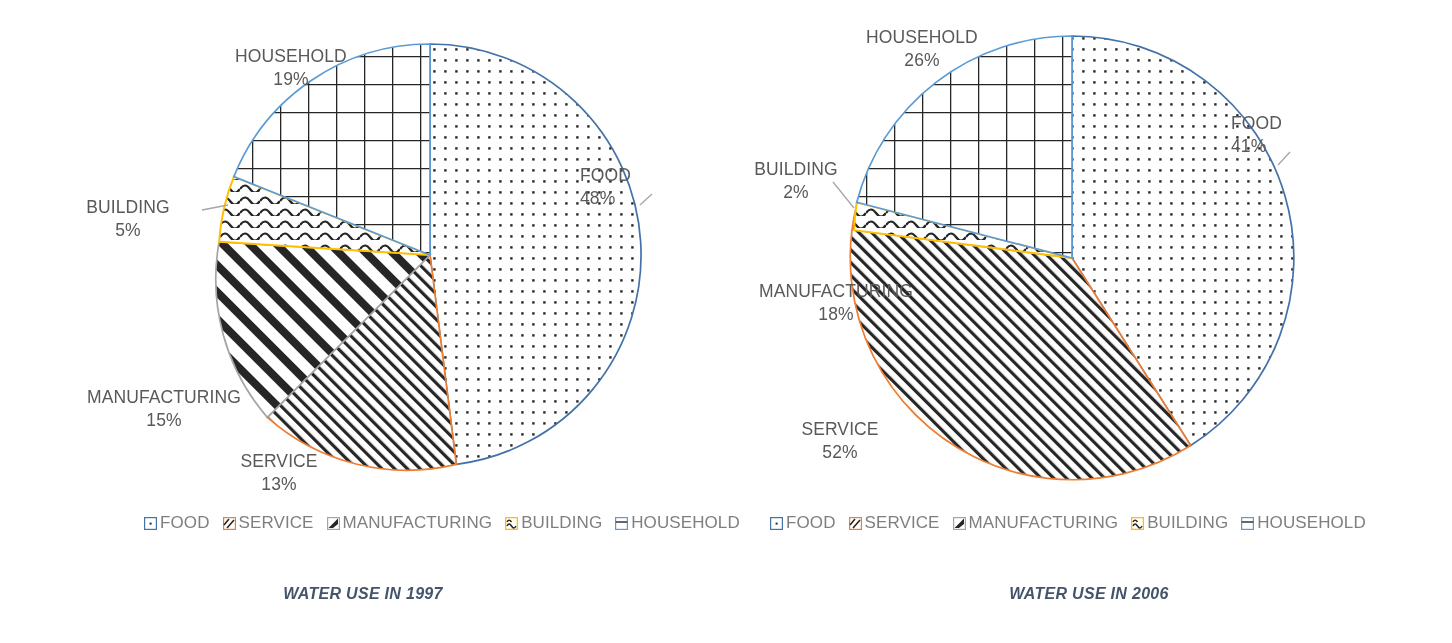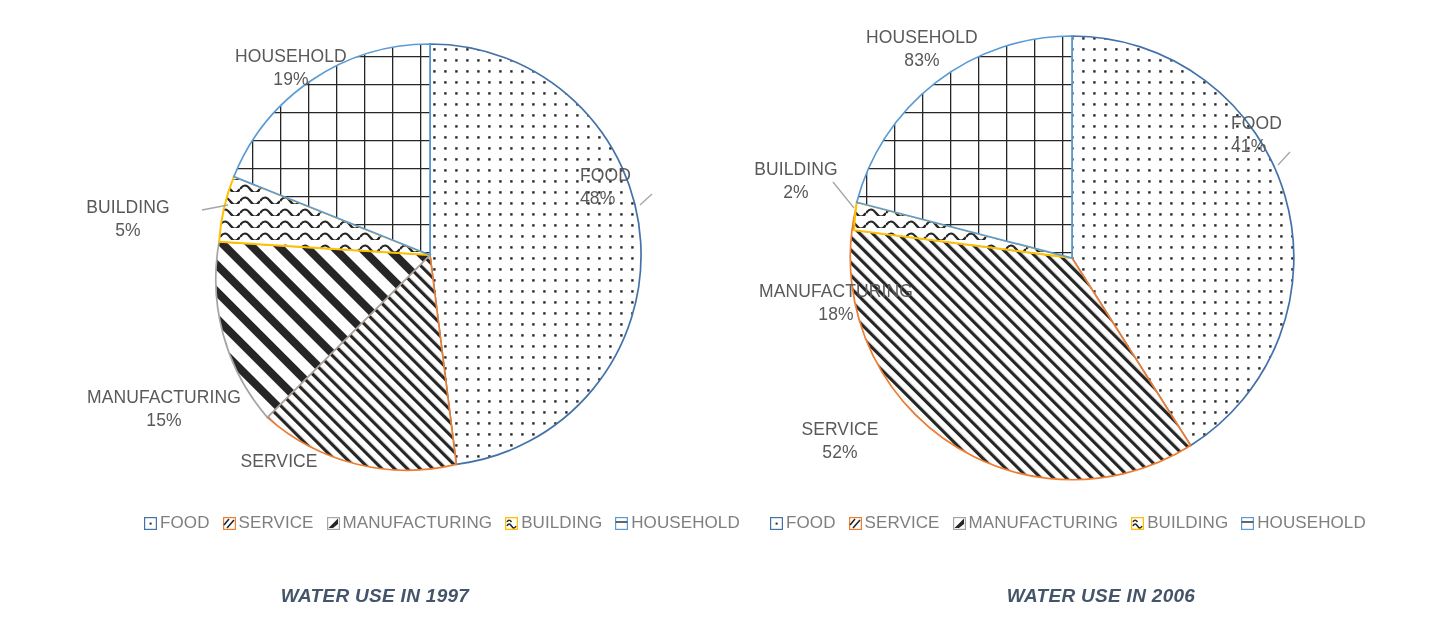--- a/index.html
+++ b/index.html
@@ -72,26 +72,26 @@
   .legend-text {
     color: #7f7f7f;
     font-size: 17px;
     font-family: "Liberation Sans", sans-serif;
     letter-spacing: 0.1px;
   }
 
   .chart-title {
     position: absolute;
     width: 726px;
-    left: 12px;
+    left: 0;
     text-align: center;
     color: #44546a;
     font-style: italic;
     font-weight: bold;
-    font-size: 19px;
+    font-size: 16px;
     font-family: "Liberation Sans", sans-serif;
     letter-spacing: 0.3px;
   }
 </style>
 </head>
 <body>
 
 <div class="page">
 
   <div class="chart-panel" id="panel-1997">
@@ -149,20 +149,21 @@
       <span class="pct">5%</span>
     </div>
 
     <div class="data-label" style="left:54px; top:386px; width:220px;">
       <span>MANUFACTURING</span>
       <span class="pct">15%</span>
     </div>
 
     <div class="data-label" style="left:196px; top:450px; width:166px;">
       <span>SERVICE</span>
+      <span class="pct">13%</span>
     </div>
 
     <div class="legend" style="left:144px; top:513px;">
 
       <div class="legend-item">
         <svg class="legend-swatch" viewBox="0 0 13 13">
           <rect x="0.6" y="0.6" width="11.8" height="11.8" fill="#ffffff" stroke="#4472a8" stroke-width="1.2"></rect>
           <rect x="5.6" y="5.6" width="2" height="2" fill="#262626"></rect>
         </svg>
         <span class="legend-text">FOOD</span>
@@ -239,21 +240,21 @@
       <path d="M 346,258 L 128.10,230.15 A 222,222 0 0 1 130.76,202.25 Z" fill="url(#p07-wavy)" stroke="#ffc000" stroke-width="2"></path>
 
       <path d="M 346,258 L 130.76,202.25 A 222,222 0 0 1 346,36 Z" fill="url(#p07-grid)" stroke="#5b9bd5" stroke-width="1.7"></path>
 
       <path d="M 552,165 L 564,152" fill="none" stroke="#a6a6a6" stroke-width="1.3"></path>
       <path d="M 107,182 L 128,208" fill="none" stroke="#a6a6a6" stroke-width="1.3"></path>
     </svg>
 
     <div class="data-label" style="left:76px; top:26px; width:240px;">
       <span>HOUSEHOLD</span>
-      <span class="pct">83%</span>
+      <span class="pct">26%</span>
     </div>
 
     <div class="data-label" style="left:505px; top:112px; width:170px; text-align:left;">
       <span>FOOD</span>
       <span class="pct">41%</span>
     </div>
 
     <div class="data-label" style="left:-10px; top:158px; width:160px;">
       <span>BUILDING</span>
       <span class="pct">2%</span>

